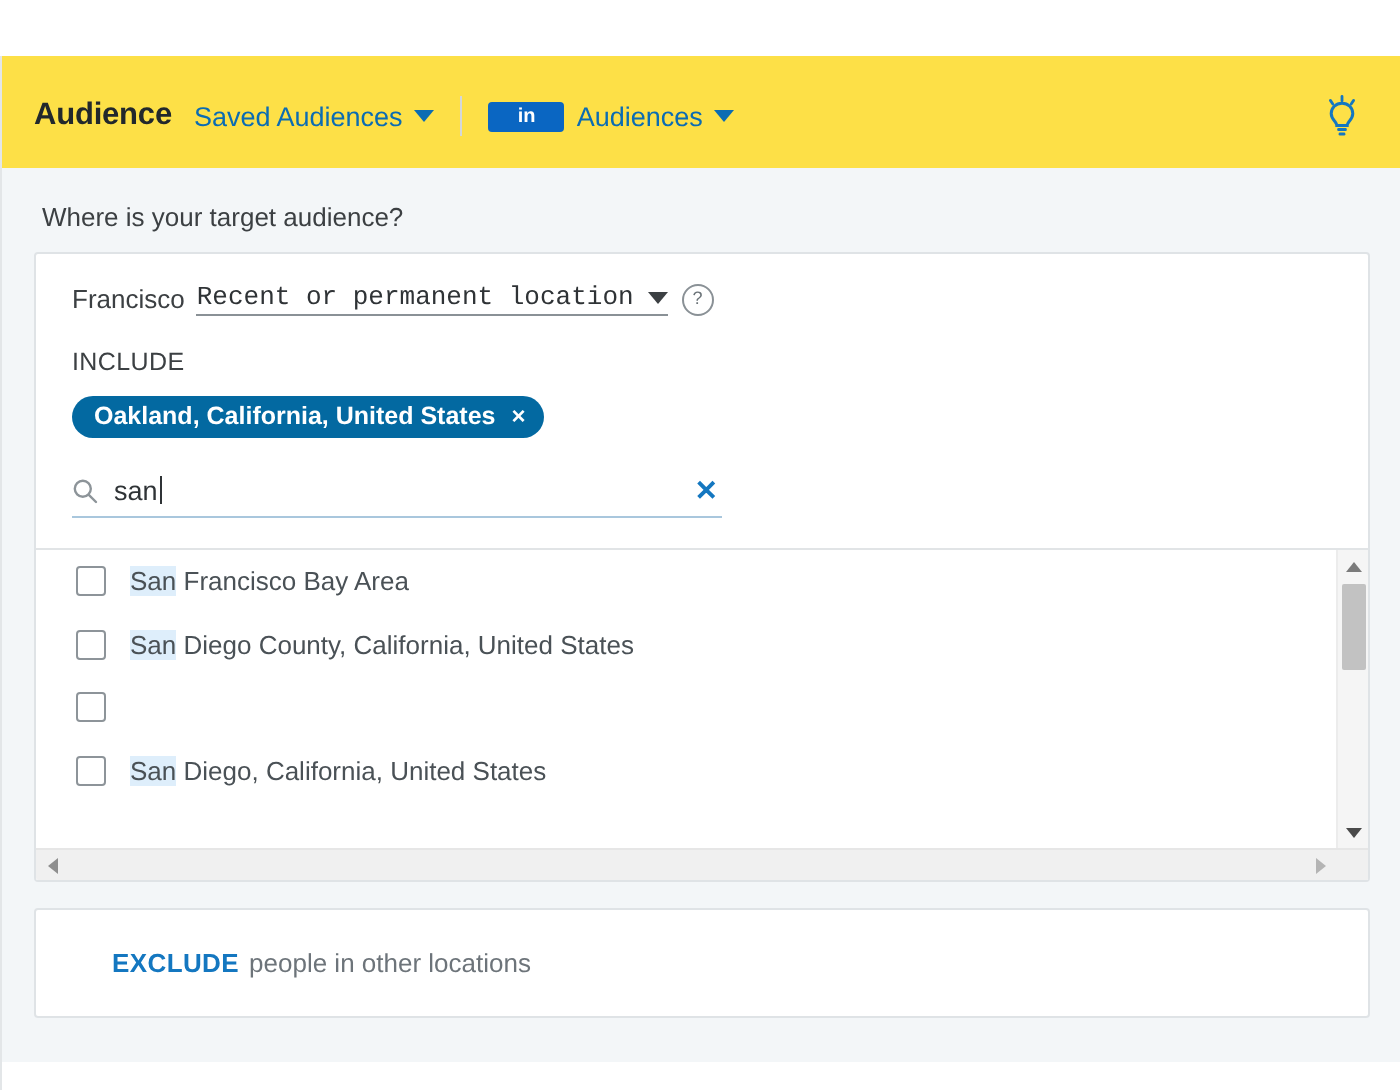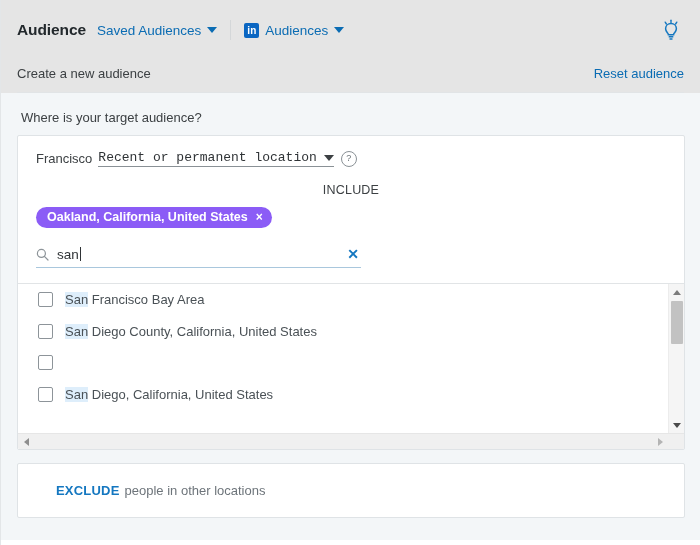--- a/index.html
+++ b/index.html
@@ -20,23 +20,24 @@
     position: relative;
     width: 700px;
     height: 545px;
     box-sizing: border-box;
     border-left: 1px solid #e3e6e8;
     background: #ffffff;
   }
 
   
   .header {
-    background: #e5e5e5;
+    background: #fde047;
     padding: 0 16px;
     box-sizing: border-box;
+    margin-top: 28px;
   }
   .header-row-1 {
     display: flex;
     align-items: center;
     height: 56px;
     padding-top: 4px;
     box-sizing: border-box;
   }
   .title {
     font-size: 15.5px;
@@ -67,21 +68,21 @@
     margin: 0 13px 0 13px;
   }
   .audiences-link {
     color: #0b6cb3;
     font-size: 13.5px;
     display: flex;
     align-items: center;
     cursor: pointer;
   }
   .li-logo {
-    width: 15px; height: 15px;
+    width: 38px; height: 15px;
     background: #0a66c2;
     border-radius: 2px;
     color: #fff;
     font-size: 10px;
     font-weight: bold;
     line-height: 15px;
     text-align: center;
     margin-right: 6px;
     font-family: "Liberation Sans", sans-serif;
   }
@@ -173,28 +174,27 @@
     line-height: 13px;
     text-align: center;
     cursor: pointer;
   }
 
   .include-label {
     margin-top: 16px;
     font-size: 12.5px;
     color: #3c4043;
     letter-spacing: 0.2px;
-    text-align: center;
   }
 
   .pill-row { margin-top: 10px; }
   .pill {
     display: inline-flex;
     align-items: center;
-    background: #8b5cf6;
+    background: #0369a1;
     color: #ffffff;
     border-radius: 11px;
     font-size: 12.5px;
     font-weight: bold;
     padding: 3px 9px 4px 11px;
     line-height: 14px;
     cursor: pointer;
   }
   .pill-x {
     margin-left: 8px;
@@ -421,25 +421,20 @@
             <line x1="4.2" y1="3.2" x2="5.4" y2="5.0"></line>
             <line x1="15.8" y1="3.2" x2="14.6" y2="5.0"></line>
           </g>
           <path d="M10 4.6c-3.1 0-5.4 2.3-5.4 5.2 0 2.1 1.3 3.3 2.1 4.3.5.6.7 1.1.7 1.7h5.2c0-.6.2-1.1.7-1.7.8-1 2.1-2.2 2.1-4.3 0-2.9-2.3-5.2-5.4-5.2z" fill="none" stroke="#1477c0" stroke-width="1.5"></path>
           <rect x="7.6" y="17" width="4.8" height="1.5" rx="0.6" fill="#1477c0"></rect>
           <rect x="8.3" y="19.3" width="3.4" height="1.5" rx="0.7" fill="#1477c0"></rect>
         </svg>
       </div>
     </div>
 
-    <div class="header-row-2">
-      <div class="create-label">Create a new audience</div>
-      <div class="spacer"></div>
-      <div class="reset-link">Reset audience</div>
-    </div>
   </div>
 
   <div class="body-area">
 
     <div class="question">Where is your target audience?</div>
 
     <div class="card loc-card">
 
       <div class="loc-top">
         <div class="loc-row">

